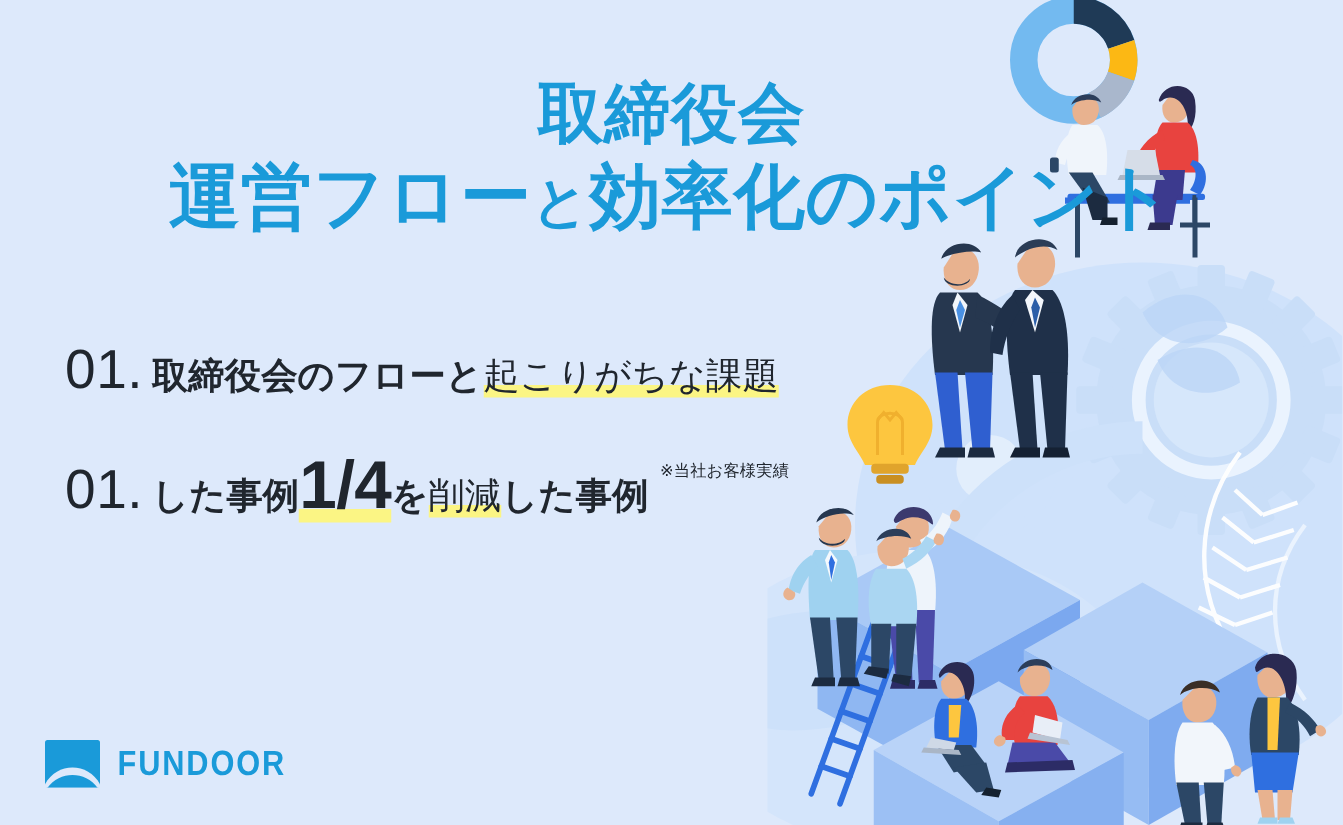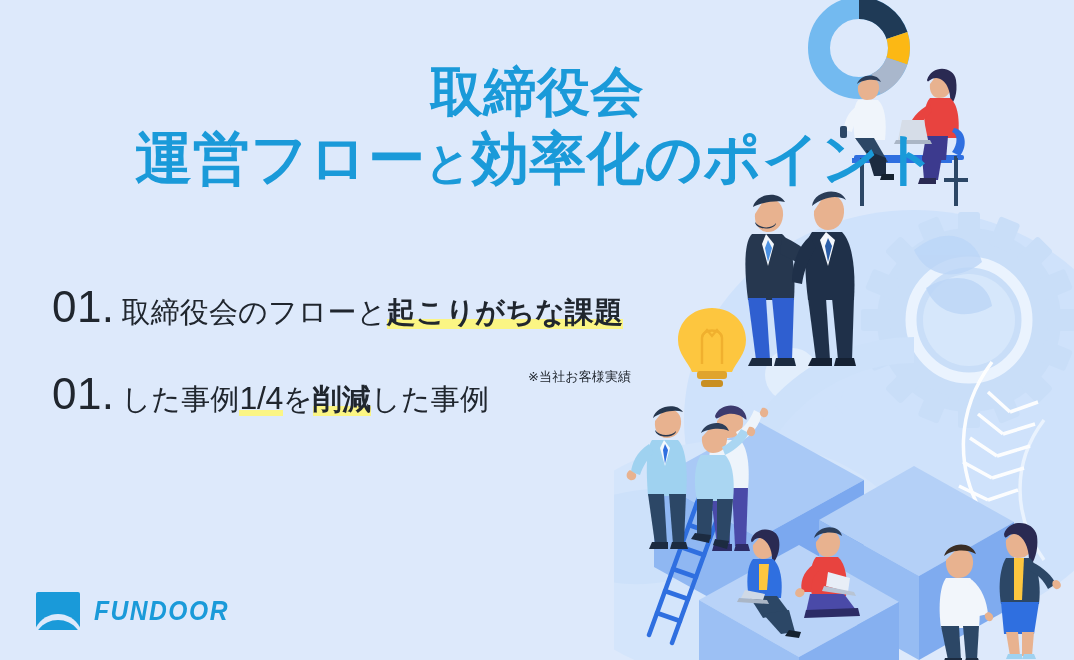--- a/index.html
+++ b/index.html
@@ -58,47 +58,46 @@
     left: 52px;
     top: 274px;
     width: 690px;
   }
   .list-item {
     position: relative;
     display: flex;
     align-items: baseline;
     margin-bottom: 43px;
     white-space: nowrap;
-    margin-top: 11px;
   }
   .list-item:last-child { margin-bottom: 0; }
   .item-number {
     color: #20262e;
     font-size: 44px;
     font-weight: 300;
     letter-spacing: 0.01em;
     line-height: 1;
     flex: 0 0 auto;
     margin-right: 7px;
   }
   .item-text {
     color: #20262e;
     font-size: 29px;
     line-height: 1;
     letter-spacing: 0.005em;
   }
-  .seg-normal { font-weight: normal; }
+  .seg-normal { font-weight: bold; }
   .seg-bold {
-    font-weight: bold;
+    font-weight: normal;
     background: linear-gradient(to top, #fbf584 0%, #fbf584 30%, rgba(251,245,132,0) 30%);
     padding-bottom: 1px;
   }
   .seg-big {
-    font-weight: normal;
-    font-size: 32px;
+    font-weight: bold;
+    font-size: 54px;
     letter-spacing: -0.01em;
     background: linear-gradient(to top, #fbf584 0%, #fbf584 18%, rgba(251,245,132,0) 18%);
     text-align: right;
   }
   #footnote {
     position: absolute;
     left: 476px;
     top: 94px;
     font-size: 13px;
     color: #20262e;
@@ -106,21 +105,20 @@
     white-space: nowrap;
   }
 
   
   #logo {
     position: absolute;
     left: 36px;
     top: 592px;
     display: flex;
     align-items: center;
-    font-style: italic;
   }
   #logo-mark { flex: 0 0 auto; margin-right: 14px; }
   #logo-text {
     color: #1a9ad9;
     font-size: 28px;
     font-weight: bold;
     letter-spacing: 0.06em;
     transform: scaleX(0.88);
     transform-origin: left center;
     line-height: 1;

